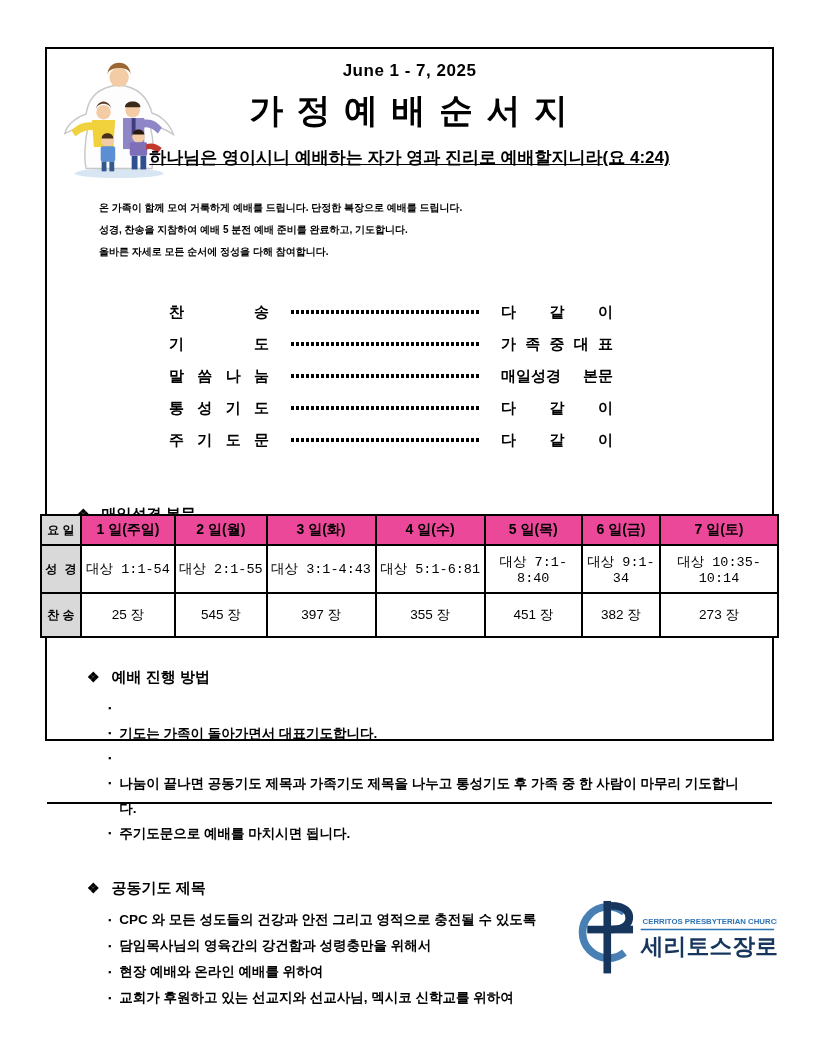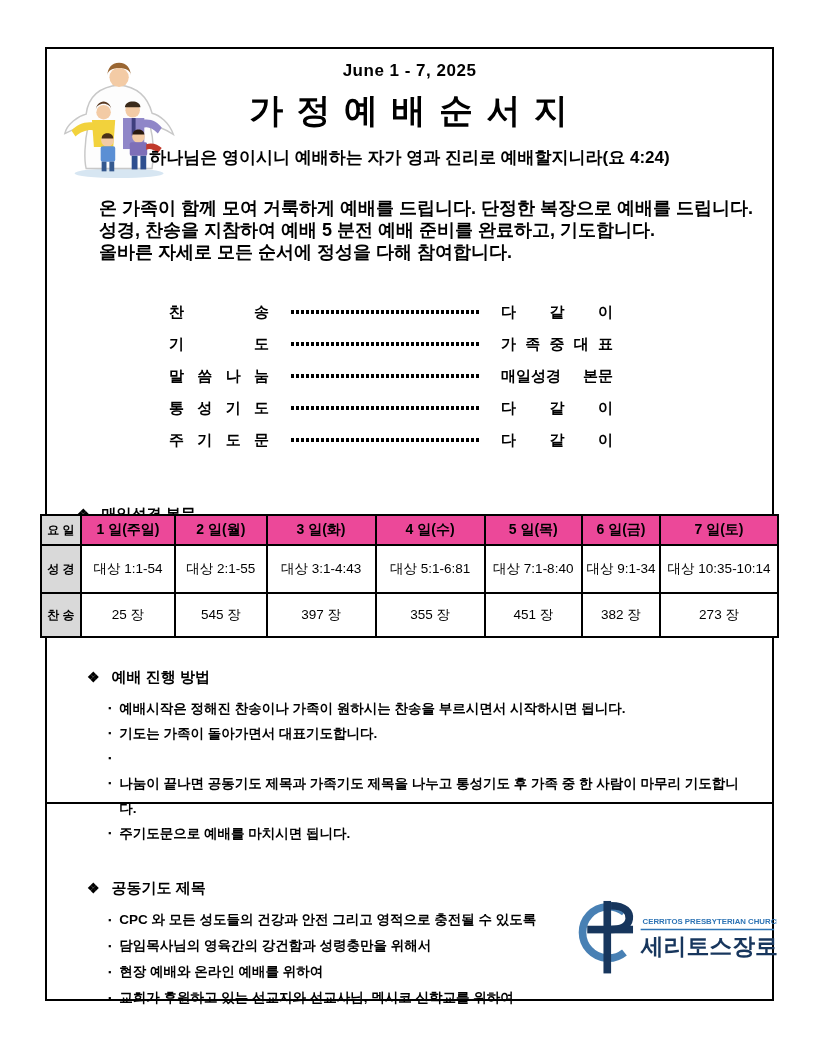--- a/index.html
+++ b/index.html
@@ -1,52 +1,52 @@
 <!DOCTYPE html>
 <html><head>
 <meta charset="utf-8">
 <style>
   * { margin:0; padding:0; box-sizing:border-box; }
   html,body { width:816px; height:1056px; background:#ffffff; }
   body { font-family:"Liberation Sans", sans-serif; color:#000; }
   .sheet { position:relative; width:816px; height:1056px; background:#fff; overflow:hidden; }
-  .page { position:absolute; left:45px; top:47px; width:729px; height:954px; border:2px solid #000; background:#fff; }
+  .page { position:absolute; left:45px; top:47px; width:729px; height:694px; border:2px solid #000; background:#fff; }
 
   
   .clipart { position:absolute; left:12px; top:6px; width:126px; height:128px; }
   .header-date { position:absolute; top:12px; left:0; width:100%; text-align:center;
                  font-size:17px; font-weight:600; letter-spacing:0.5px; }
   .header-title { position:absolute; top:39px; left:0; width:100%; text-align:center;
                   font-size:34px; font-weight:800; letter-spacing:2px; }
   .header-subtitle { position:absolute; top:97px; left:0; width:100%; text-align:center;
-                     font-size:17px; font-weight:700; }
-
-  
-  .intro { position:absolute; left:52px; top:148px; font-size:18px; font-weight:700; line-height:22px; }
+                     font-size:17px; font-weight:700;text-decoration:underline; }
+
+  
+  .intro { position:absolute; left:52px; top:148px; font-size:10px; font-weight:700; line-height:22px; }
 
   
   .order { position:absolute; left:122px; top:247px; width:444px; }
   .order-row { display:flex; align-items:center; height:32px; font-size:15px; font-weight:700; }
   .order-label { width:100px; text-align:justify; text-align-last:justify; }
   .order-dots { flex:1; height:4px; margin:0 22px;
                 background-image:repeating-linear-gradient(90deg,#000 0 3px,transparent 3px 5px); }
   .order-assignee { width:112px; text-align:justify; text-align-last:justify; }
 
   
   .sec-title { font-size:15px; font-weight:700; white-space:nowrap;margin-top:20px; }
   .sec-diamond { margin-right:12px; font-size:14px; }
 
   
   .scripture-title { position:absolute; left:30px; top:436px; }
   table.scripture { position:absolute; left:-7px; top:465px; width:739px;
                     border-collapse:collapse; table-layout:fixed; }
   table.scripture th, table.scripture td { border:2px solid #000; text-align:center; vertical-align:middle; }
   table.scripture th { background:#ec4899; font-size:14px; font-weight:700; height:30px; }
   table.scripture th.rowlabel, table.scripture td.rowlabel { background:#d9d9d9; font-size:12px; font-weight:700; }
-  tr.scripture-row td { height:48px; font-size:13.5px; font-weight:500; background:#fff; }
+  tr.scripture-row td { height:48px; font-size:13.5px; font-weight:500; background:#fff;font-family:Liberation Mono, monospace; }
   tr.hymn-row td { height:44px; font-size:13.5px; font-weight:500; background:#fff; }
 
   
   .method { position:absolute; left:40px; top:599px; right:20px; }
   .prayer { position:absolute; left:40px; top:810px; right:20px; }
   .bullets { margin:9px 0 0 21px; }
   .bullet-item { display:flex; font-size:13.5px; font-weight:600; line-height:25px; }
   .prayer .bullet-item { line-height:26px; }
   .bullet-marker { margin-right:8px; font-size:9px; line-height:inherit; }
 
@@ -175,21 +175,20 @@
     </tbody>
       </table>
 
     <div class="method">
       <div class="sec-title">
         <span class="sec-diamond">❖</span><span>예배 진행 방법</span>
       </div>
       <div class="bullets">
         <div class="bullet-item">
           <span class="bullet-marker">▪</span>
-          <span>예배시작은 정해진 찬송이나 가족이 원하시는 찬송을 부르시면서 시작하시면 됩니다.</span>
         </div>
         <div class="bullet-item">
           <span class="bullet-marker">▪</span>
           <span>기도는 가족이 돌아가면서 대표기도합니다.</span>
         </div>
         <div class="bullet-item">
           <span class="bullet-marker">▪</span>
         </div>
         <div class="bullet-item">
           <span class="bullet-marker">▪</span>

